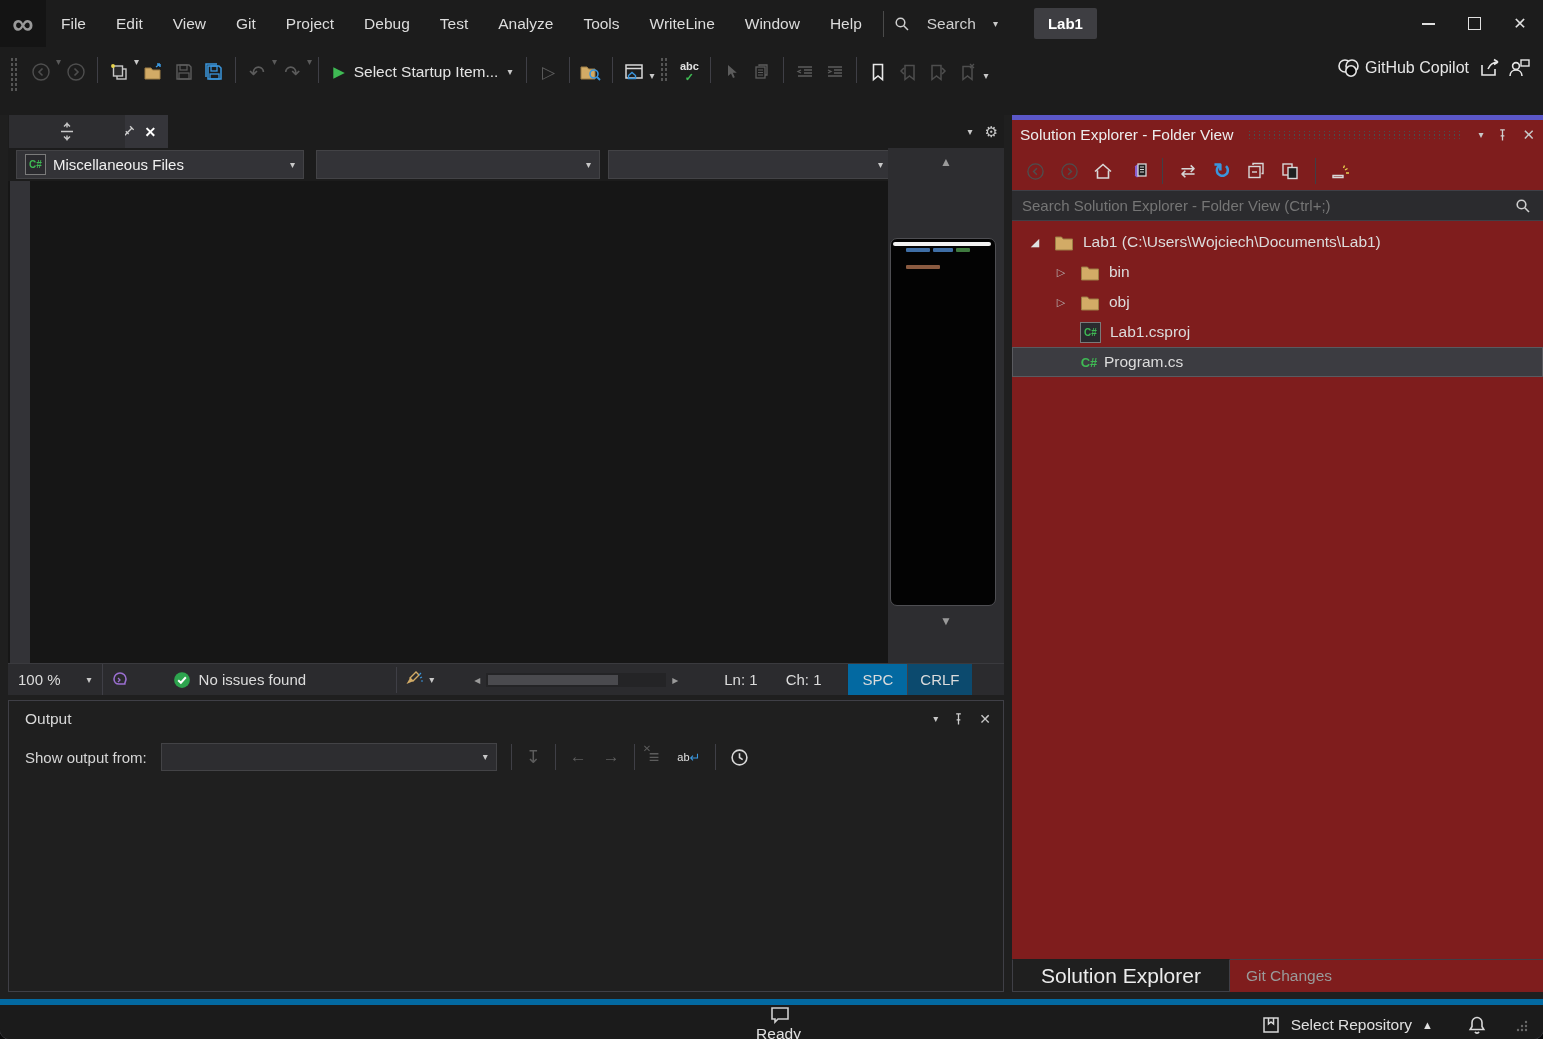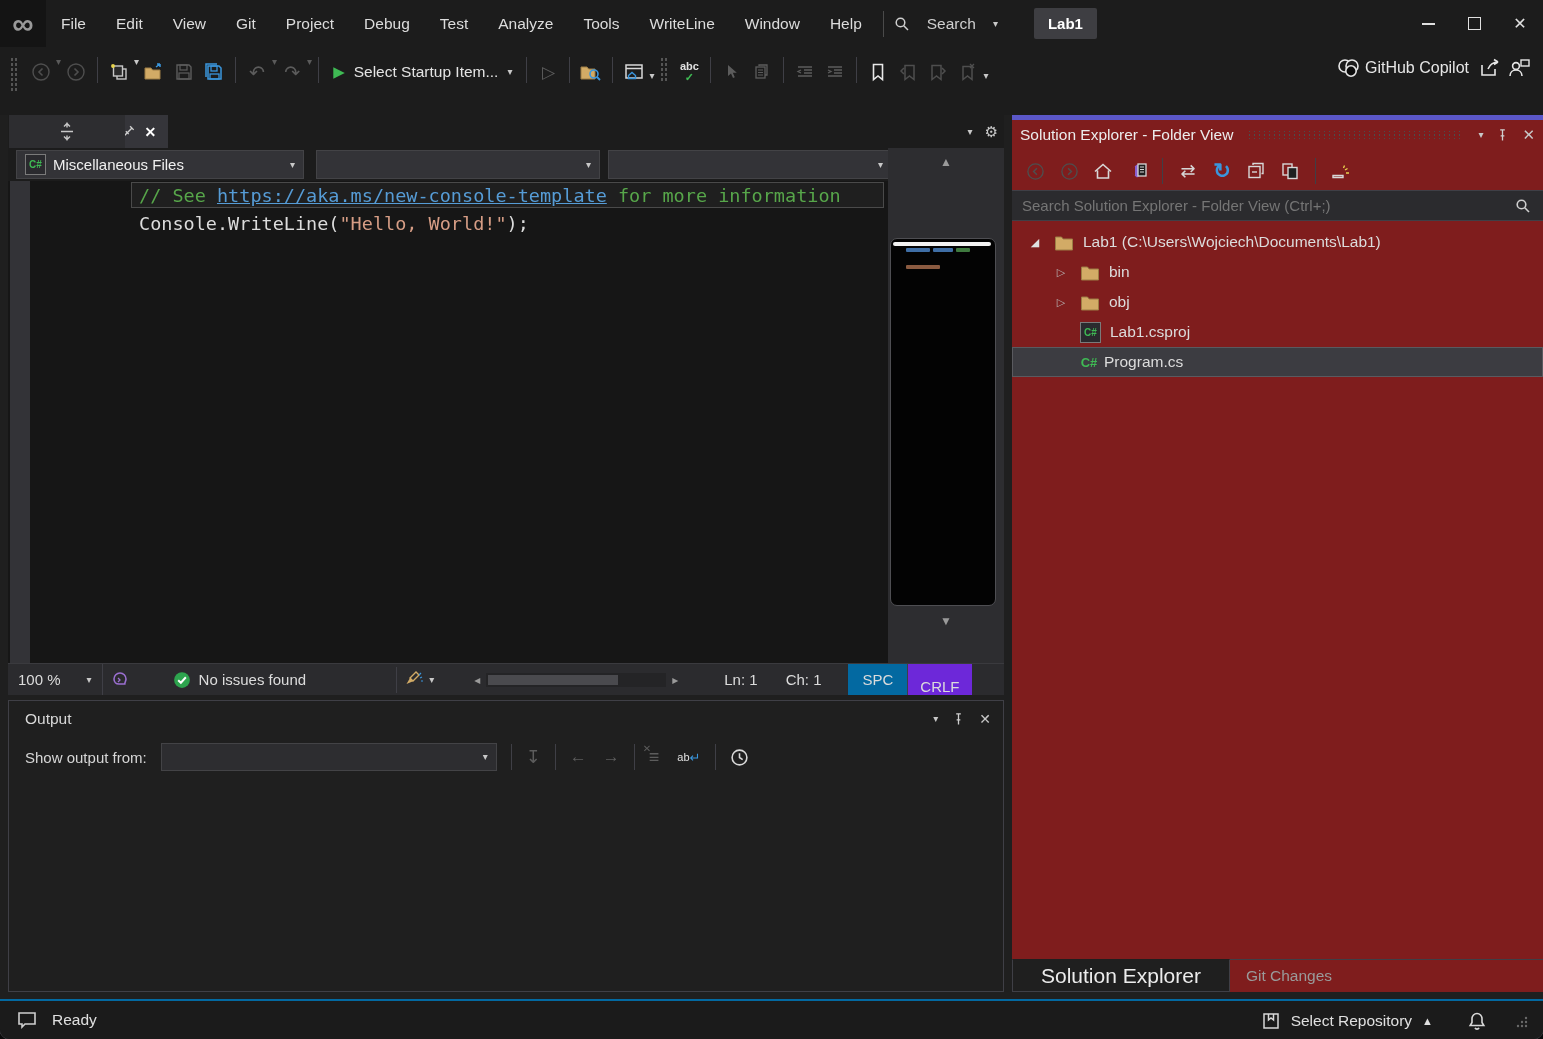--- a/index.html
+++ b/index.html
@@ -60,21 +60,21 @@
   .splitgrip{position:absolute;left:0;top:0;width:116px;height:33px;display:flex;align-items:center;justify-content:center;background:#2d2d30;border-left:1px solid #1c1c1c;}
   .maparrow{position:absolute;left:0;width:116px;text-align:center;color:#9a9a9a;font-size:12px;}
   .minimap{position:absolute;left:2px;top:90px;width:106px;height:368px;background:#030303;border:1px solid #4e4e52;border-radius:7px;box-sizing:border-box;}
   .viewline{position:absolute;left:2px;top:3px;width:98px;height:4px;background:#f2f2f2;border-radius:2px;}
   .speck{position:absolute;height:4px;border-radius:1px;}
   .estatus{position:absolute;left:0;bottom:0;width:100%;height:32px;background:#2b2b2e;display:flex;align-items:center;font-size:15px;color:#dcdcdc;border-top:1px solid #3a3a3e;box-sizing:border-box;}
   .zoomcell{display:flex;align-items:center;gap:26px;padding:0 10px;height:100%;border-right:1px solid #3f3f46;}
   .scrolltrack{width:180px;height:14px;background:#242426;position:relative;margin:0 6px;}
   .scrollthumb{position:absolute;left:2px;top:2px;width:130px;height:10px;background:#4a4a4e;}
   .spccell{height:100%;display:flex;align-items:center;padding:0 14px;background:#0369a1;border-left:1px solid #2a2a2c;}
-  .crlfcell{height:100%;display:flex;align-items:flex-end;padding:0 12px;background:#6d28d9;border-left:1px solid #3f3f46;}
+  .crlfcell{height:100%;display:flex;align-items:center;padding:0 12px;background:#0c4a6e;border-left:1px solid #3f3f46;}
 
   
   .output{position:absolute;left:8px;top:700px;width:996px;height:292px;background:#1f1f1f;border:1px solid #3f3f46;box-sizing:border-box;}
   .out-title{position:absolute;left:0;top:0;width:100%;height:36px;display:flex;align-items:center;padding:0 16px;box-sizing:border-box;color:#d8d8d8;font-size:15.5px;}
   .out-title-icons{position:absolute;right:12px;top:0;height:36px;display:flex;align-items:center;gap:14px;color:#c8c8c8;}
   .out-toolbar{position:absolute;left:0;top:36px;width:100%;height:40px;display:flex;align-items:center;padding:0 16px;box-sizing:border-box;gap:8px;}
   .out-dd{width:336px;height:28px;background:#2d2d30;border:1px solid #434346;position:relative;box-sizing:border-box;}
   .out-dd .caret{position:absolute;right:8px;top:8px;}
 
   
@@ -93,21 +93,21 @@
   .expander{width:14px;text-align:center;flex:none;}
   .exp-open{color:#e0e0e0;font-size:11px;}
   .exp-closed{color:#b8b8b8;font-size:11px;}
   .tlabel{margin-left:9px;white-space:nowrap;}
   .csfileicon{color:#3fba54;font-weight:bold;font-size:13px;flex:none;width:20px;text-align:center;}
   .rtabs{position:absolute;left:0;top:844px;width:100%;height:33px;border-top:1px solid #3f3f46;display:flex;box-sizing:border-box;}
   .rtab-active{margin-top:-1px;background:#1f1f1f;border:1px solid #3f3f46;border-top:1px solid #1f1f1f;padding:0 28px;display:flex;align-items:center;color:#ececec;font-size:21px;}
   .rtab{padding:0 16px;display:flex;align-items:center;color:#9a9a9a;font-size:15.5px;}
 
   
-  .statusbar{position:absolute;left:0;top:999px;width:100%;height:40px;background:#1b1b1b;border-top:2px solid #0369a1;box-sizing:border-box;display:flex;align-items:center;font-size:15.5px;color:#e0e0e0;}
+  .statusbar{position:absolute;left:0;top:999px;width:100%;height:40px;background:#1b1b1b;border-top:6px solid #0369a1;box-sizing:border-box;display:flex;align-items:center;font-size:15.5px;color:#e0e0e0;flex-direction:column;}
   .sb-right{position:absolute;right:14px;top:0;height:40px;display:flex;align-items:center;gap:20px;}
   .splitterv{position:absolute;left:1004px;top:115px;width:8px;height:877px;}
   .splitterh{position:absolute;left:8px;top:695px;width:996px;height:5px;}
 </style>
 </head>
 <body>
 
 <div class="vs">
 
   <div class="titlebar">
@@ -371,26 +371,20 @@
       <div class="dd" style="margin-left:12px;width:284px">
         <span class="caret">▾</span>
       </div>
       <div class="dd" style="margin-left:8px;width:284px">
         <span class="caret">▾</span>
       </div>
     </div>
 
     <div class="code-area">
       <div class="gutter"></div>
-      <div class="cline1">
-        <span class="tk-comment">// See </span><span class="tk-link">https://aka.ms/new-console-template</span><span class="tk-comment"> for more information</span>
-      </div>
-      <div class="cline2">
-        <span class="tk-code">Console.WriteLine(</span><span class="tk-string">"Hello, World!"</span><span class="tk-code">);</span>
-      </div>
     </div>
 
     <div class="mapcol">
       <div class="maparrow" style="top:7px">▲</div>
       <div class="minimap">
         <div class="viewline"></div>
         <div class="speck" style="left:15px;top:9px;width:24px;background:#3f6ea5"></div>
         <div class="speck" style="left:42px;top:9px;width:20px;background:#3f6ea5"></div>
         <div class="speck" style="left:65px;top:9px;width:14px;background:#3f7a3f"></div>
         <div class="speck" style="left:15px;top:26px;width:34px;background:#8a5a40"></div>

